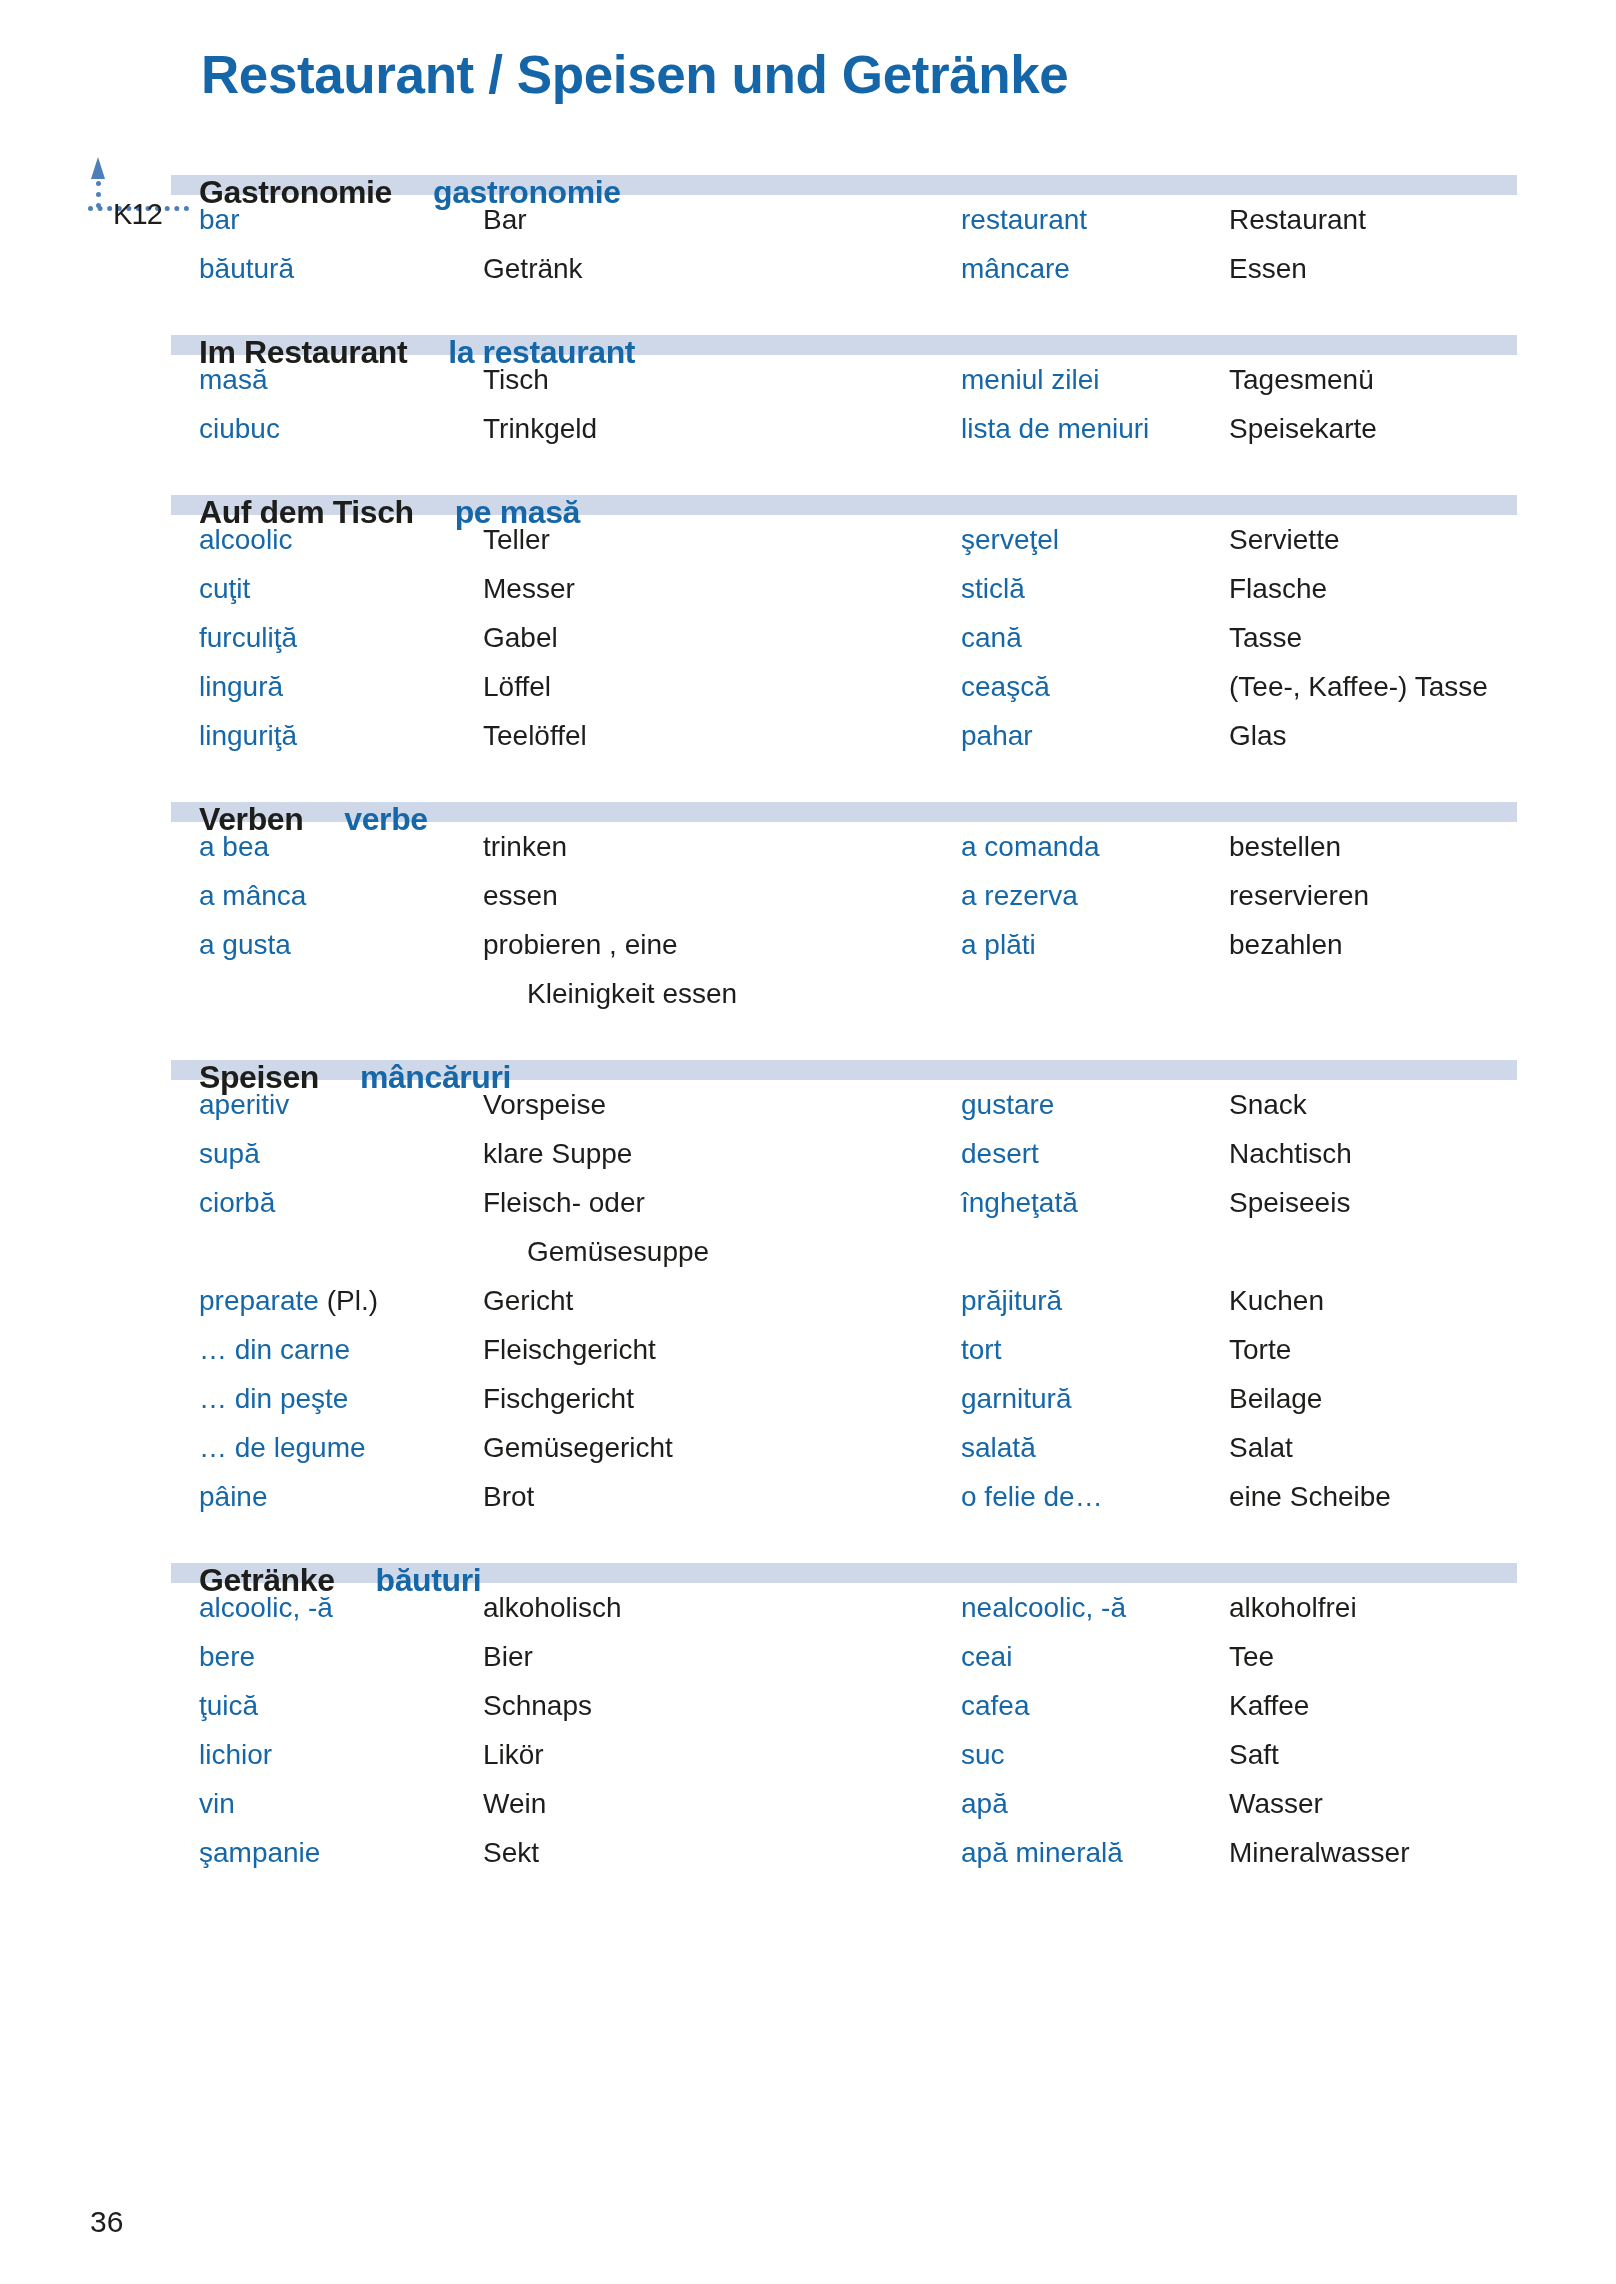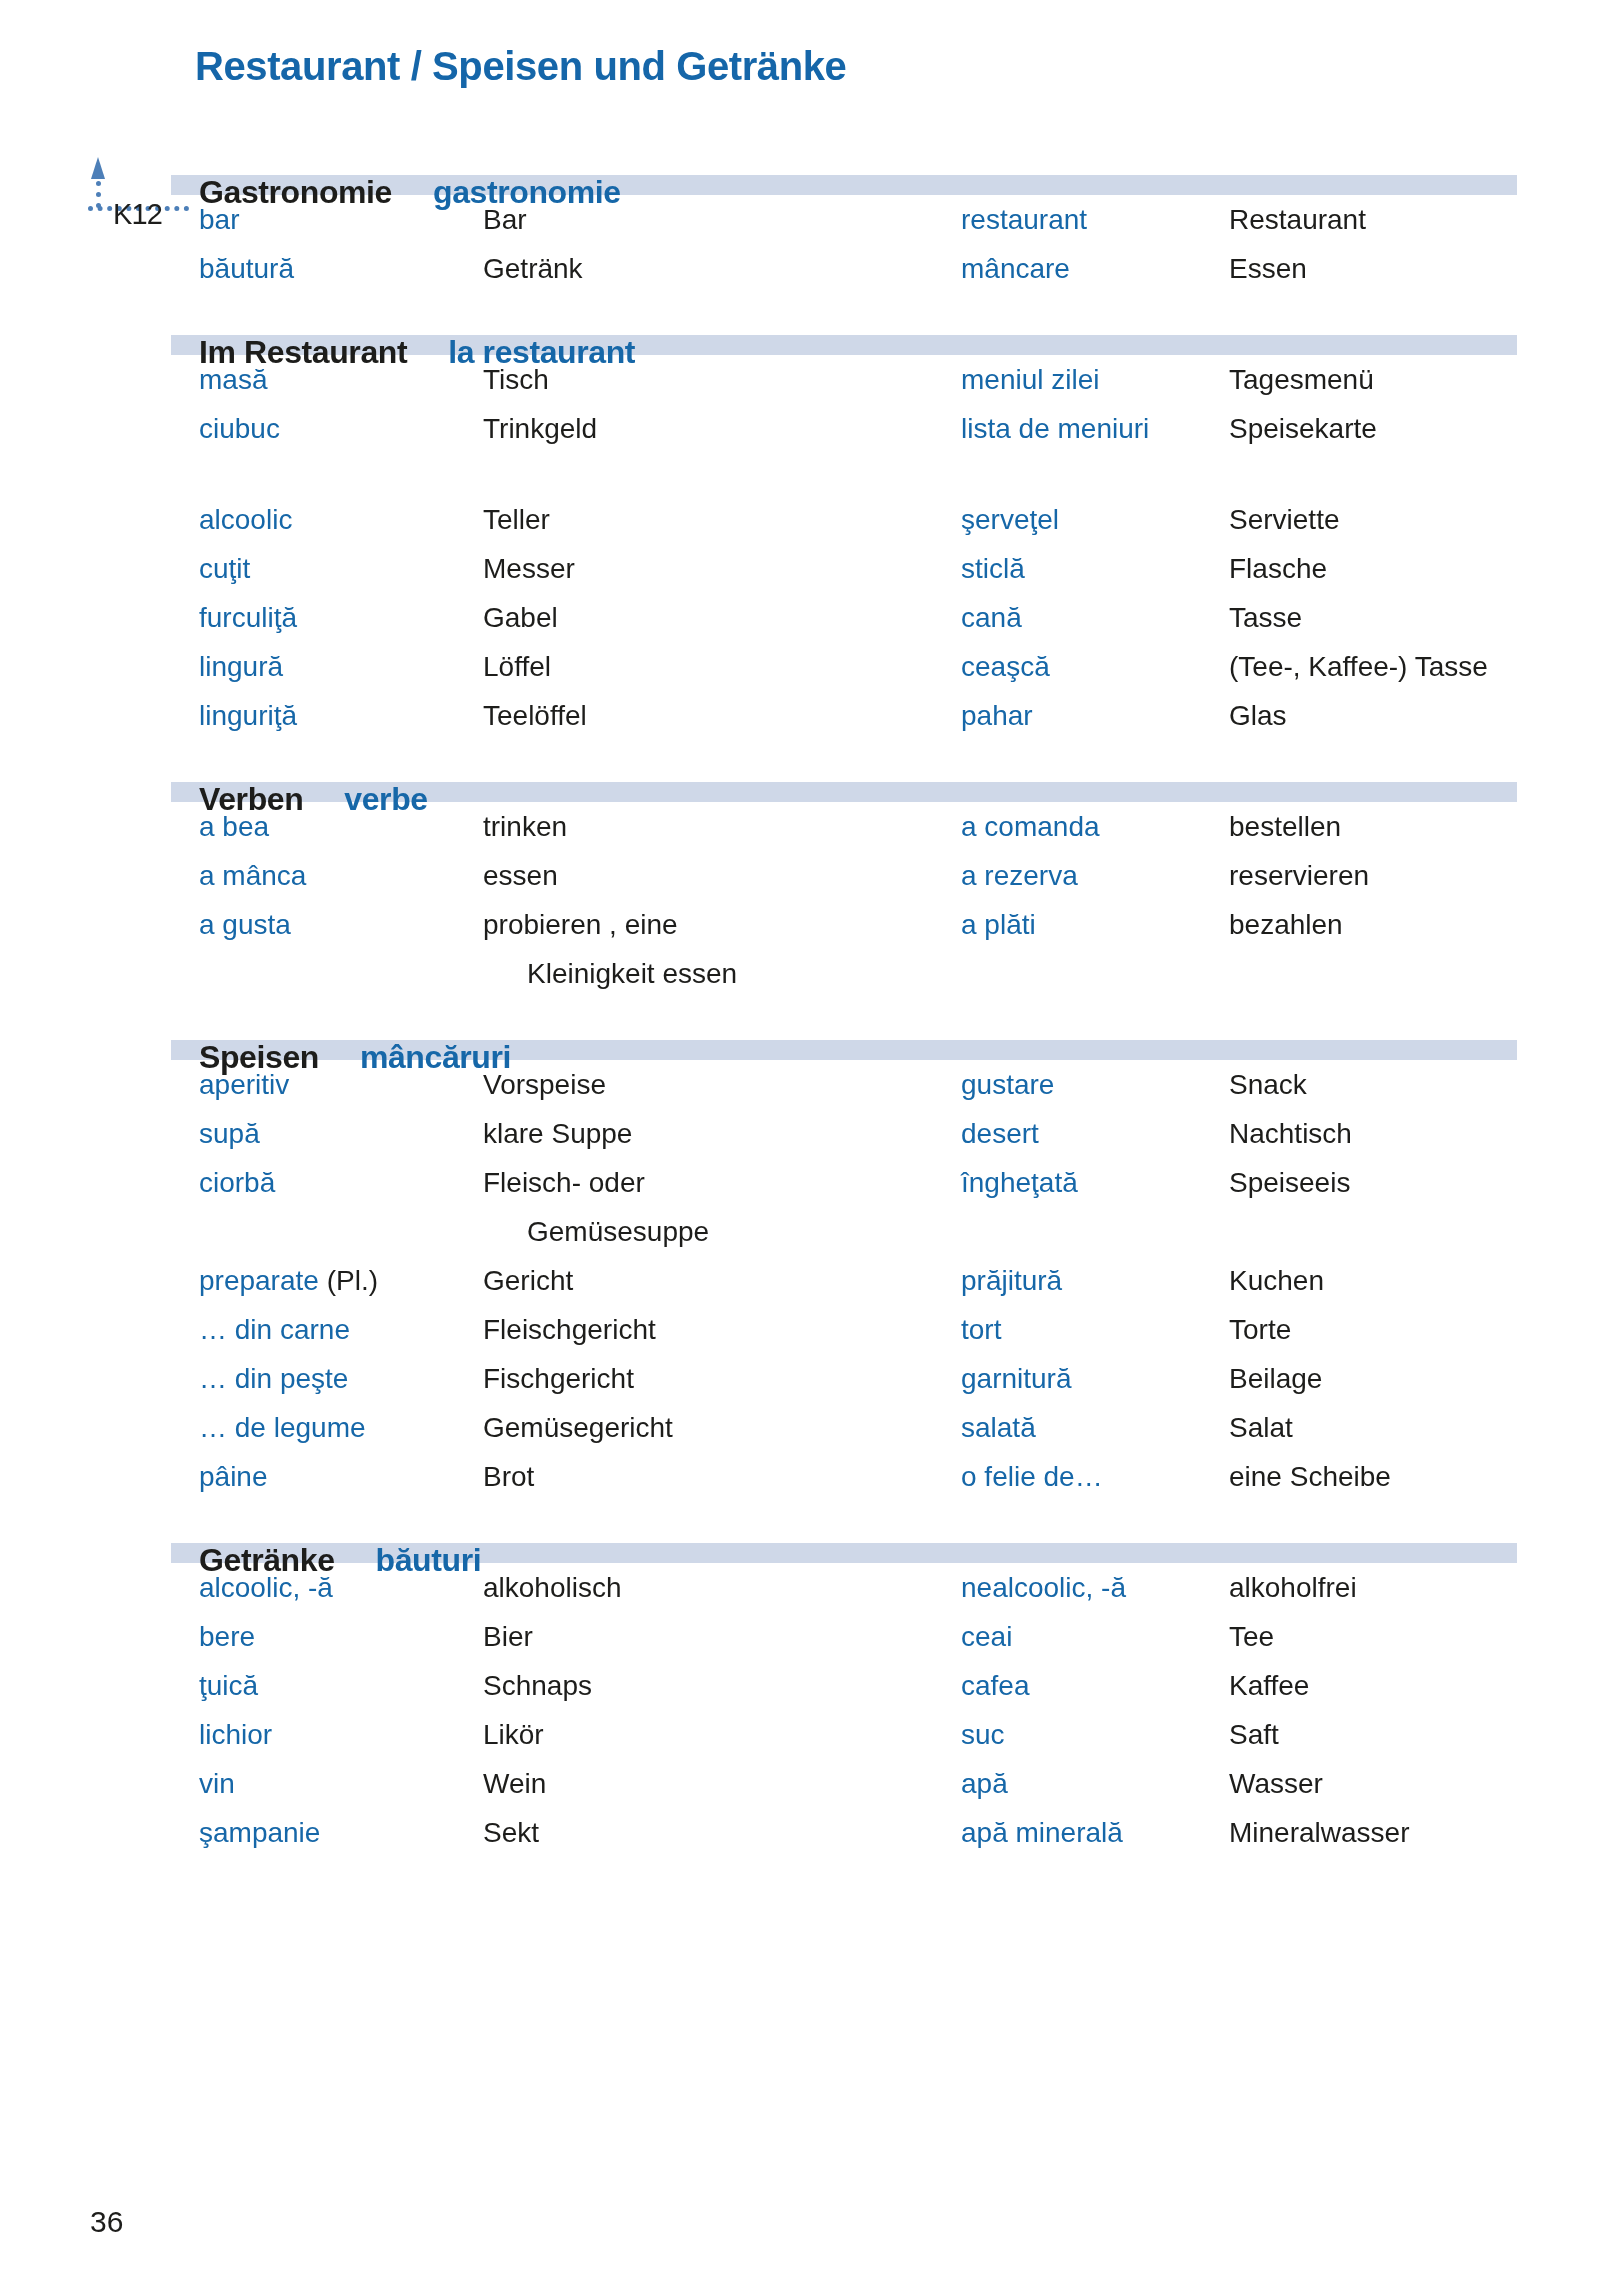--- a/index.html
+++ b/index.html
@@ -11,22 +11,22 @@
   }
   *{margin:0;padding:0;box-sizing:border-box;}
   html,body{background:#ffffff;}
   body{
     width:1616px;height:2284px;position:relative;
     font-family:"Liberation Sans",sans-serif;
     color:var(--ink);
   }
   .page{position:absolute;inset:0;}
   .page-title{
-    position:absolute;left:195px;top:44px;
-    font-size:40px;font-weight:bold;color:var(--title);
+    position:absolute;left:201px;top:44px;
+    font-size:53px;font-weight:bold;color:var(--title);
     letter-spacing:-0.4px;white-space:nowrap;
   }
   
   .k12-marker{position:absolute;left:88px;top:157px;width:118px;height:61px;}
   .arrow-up{
     position:absolute;left:3.4px;top:0;width:0;height:0;
     border-left:7.6px solid transparent;border-right:7.6px solid transparent;
     border-bottom:22px solid var(--marker);
   }
   .dots-v{position:absolute;left:8.4px;top:23.6px;height:27px;width:0;border-left:5px dotted var(--marker);}
@@ -92,20 +92,21 @@
           <span class="cell de">Tagesmenü</span>
         </div>
         <div class="vocab-row">
           <span class="cell ro">ciubuc</span>
           <span class="cell de">Trinkgeld</span>
           <span class="cell ro">lista de meniuri</span>
           <span class="cell de">Speisekarte</span>
         </div>
       </section>
       <section>
+        <div class="band"><span class="band-de">Auf dem Tisch</span><span class="band-ro">pe masă</span></div>
         <div class="vocab-row">
           <span class="cell ro">alcoolic</span>
           <span class="cell de">Teller</span>
           <span class="cell ro">şerveţel</span>
           <span class="cell de">Serviette</span>
         </div>
         <div class="vocab-row">
           <span class="cell ro">cuţit</span>
           <span class="cell de">Messer</span>
           <span class="cell ro">sticlă</span>

